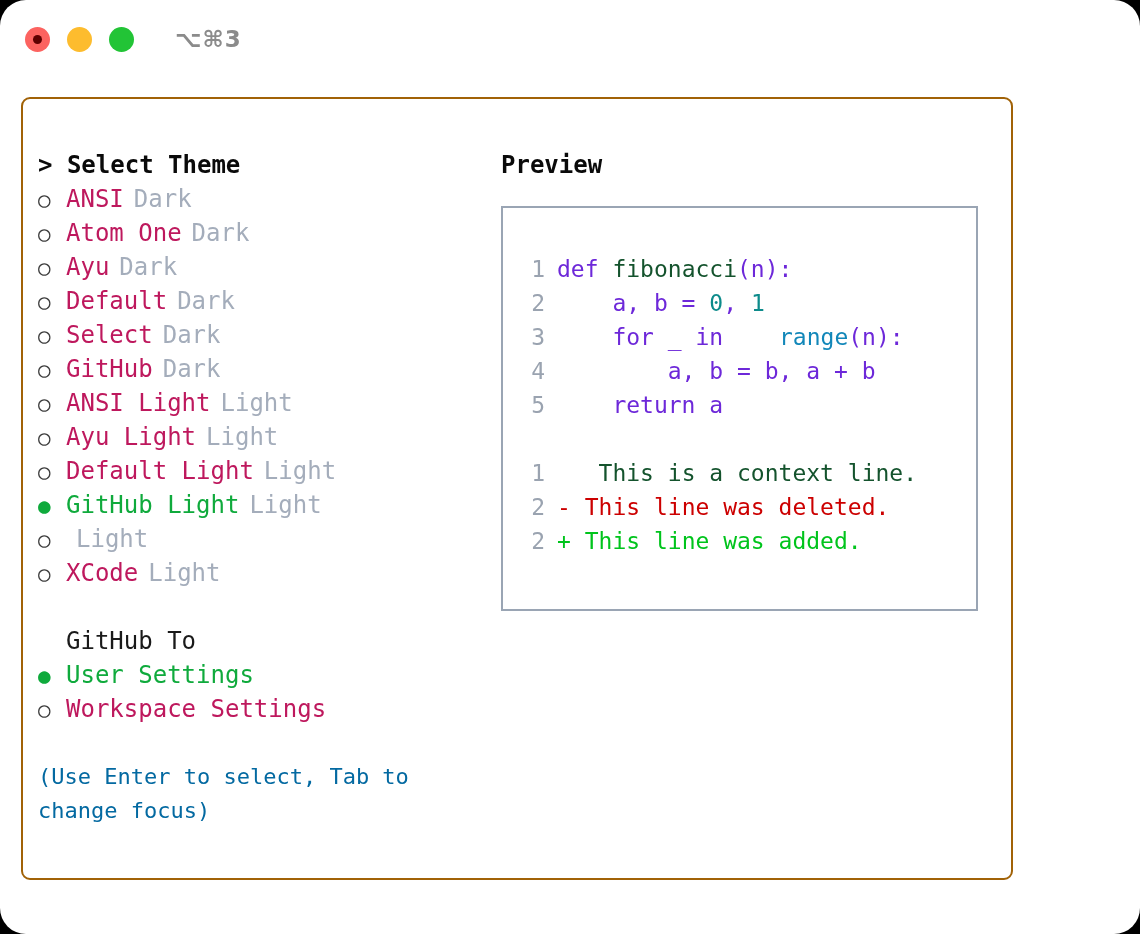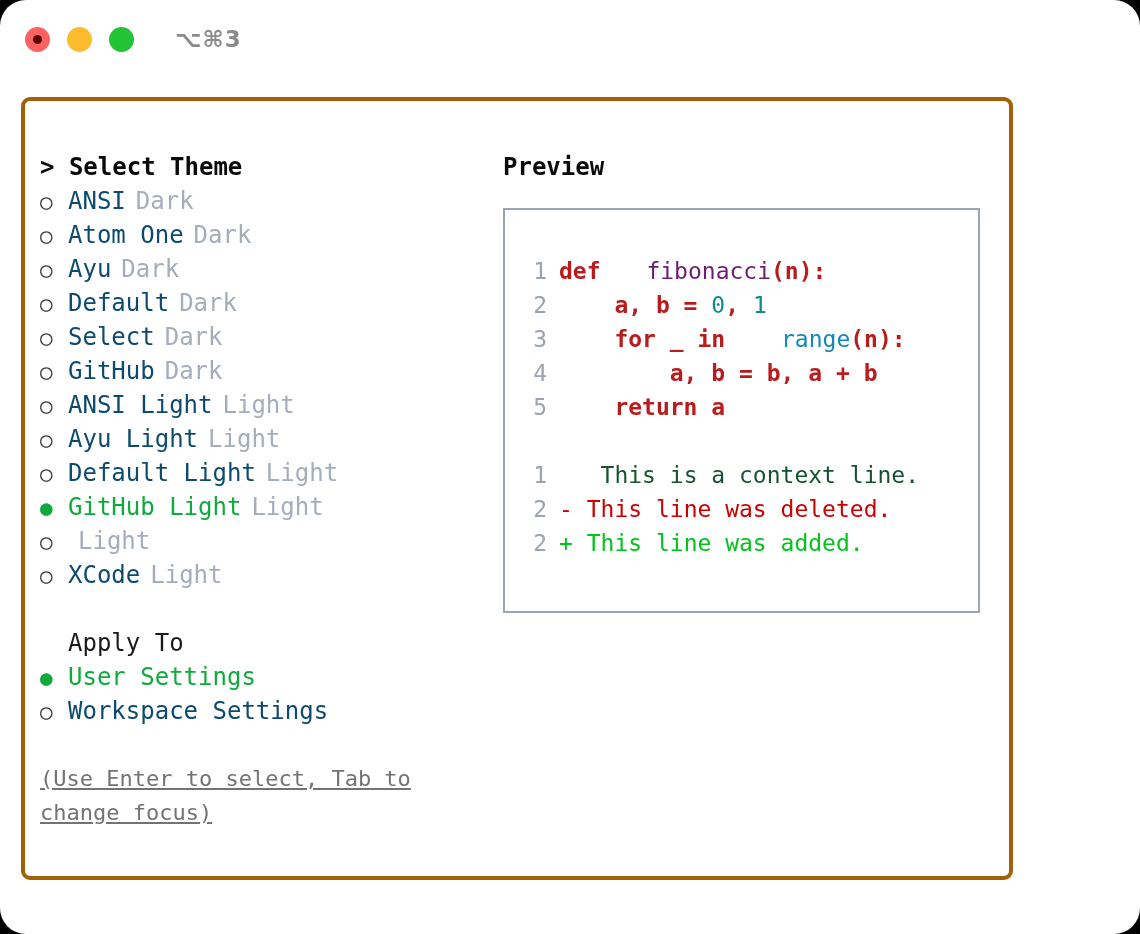--- a/index.html
+++ b/index.html
@@ -73,21 +73,21 @@
     white-space: pre;
   }
 
   
   .panel {
     position: absolute;
     left: 21px;
     top: 97px;
     width: 992px;
     height: 783px;
-    border: 4px solid #a16207;
+    border: 2px solid #a16207;
     border-radius: 9px;
     box-sizing: border-box;
     background: #ffffff;
   }
 
   .columns {
     position: absolute;
     left: 0; top: 0;
     width: 100%; height: 100%;
   }
@@ -118,46 +118,45 @@
     white-space: pre;
   }
   .bullet {
     width: 28px;
     flex: 0 0 28px;
     font-size: 21px;
     color: #3d3d3d;
     display: inline-block;
   }
   .opt-row.selected .bullet { color: #0faa3c; }
-  .opt-name { color: #0c4a6e; }
+  .opt-name { color: #be185d; }
   .opt-row.selected .opt-name { color: #0faa3c; text-align: center; }
   .opt-tag {
     color: #a4adbb;
     padding-left: 10px;
   }
 
   .subsection {
     margin-top: 34px;
   }
   .subsection-header {
     font-size: 24px;
     color: #1a1a1a;
     line-height: 34px;
     padding-left: 28px;
     white-space: pre;
   }
 
   .hint {
     margin-top: 34px;
     font-size: 22px;
-    color: #737373;
+    color: #0369a1;
     line-height: 34px;
     width: 400px;
     white-space: normal;
-    text-decoration: underline;
   }
 
   
   .right-col {
     position: absolute;
     left: 478px;
     top: 49px;
     width: 500px;
   }
   .preview-title {
@@ -187,24 +186,24 @@
   .ln {
     flex: 0 0 24px;
     width: 24px;
     text-align: right;
     color: #9aa3b0;
     margin-right: 12px;
   }
   .code-text { color: #24292e; }
   .spacer-line { height: 34px; }
 
-  .tok-fn    { color: #701a75; margin-left: 32px; }
+  .tok-fn    { color: #14532d; }
   .tok-num   { color: #0d8b8b; }
   .tok-call  { color: #1287b9; margin-left: 42px; }
-  .tok-plain { color: #b91c1c; font-weight: bold; }
+  .tok-plain { color: #6d28d9; }
 
   .diff-ctx  { color: #14532d; }
   .diff-del  { color: #cc0000; }
   .diff-add  { color: #00c41c; }
 </style>
 </head>
 <body>
 
 <div class="window">
 
@@ -232,21 +231,21 @@
             <div class="opt-row"><span class="bullet">○</span><span class="opt-name">GitHub</span><span class="opt-tag">Dark</span></div>
             <div class="opt-row"><span class="bullet">○</span><span class="opt-name">ANSI Light</span><span class="opt-tag">Light</span></div>
             <div class="opt-row"><span class="bullet">○</span><span class="opt-name">Ayu Light</span><span class="opt-tag">Light</span></div>
             <div class="opt-row"><span class="bullet">○</span><span class="opt-name">Default Light</span><span class="opt-tag">Light</span></div>
             <div class="opt-row selected"><span class="bullet">●</span><span class="opt-name">GitHub Light</span><span class="opt-tag">Light</span></div>
             <div class="opt-row"><span class="bullet">○</span><span class="opt-tag">Light</span></div>
             <div class="opt-row"><span class="bullet">○</span><span class="opt-name">XCode</span><span class="opt-tag">Light</span></div>
           </div>
 
         <div class="subsection">
-          <div class="subsection-header">Apply To</div>
+          <div class="subsection-header">GitHub To</div>
           <div id="apply-list">
               <div class="opt-row selected"><span class="bullet">●</span><span class="opt-name">User Settings</span></div>
               <div class="opt-row"><span class="bullet">○</span><span class="opt-name">Workspace Settings</span></div>
             </div>
         </div>
 
         <div class="hint">(Use Enter to select, Tab to change focus)</div>
       </div>
 
       <div class="right-col">

